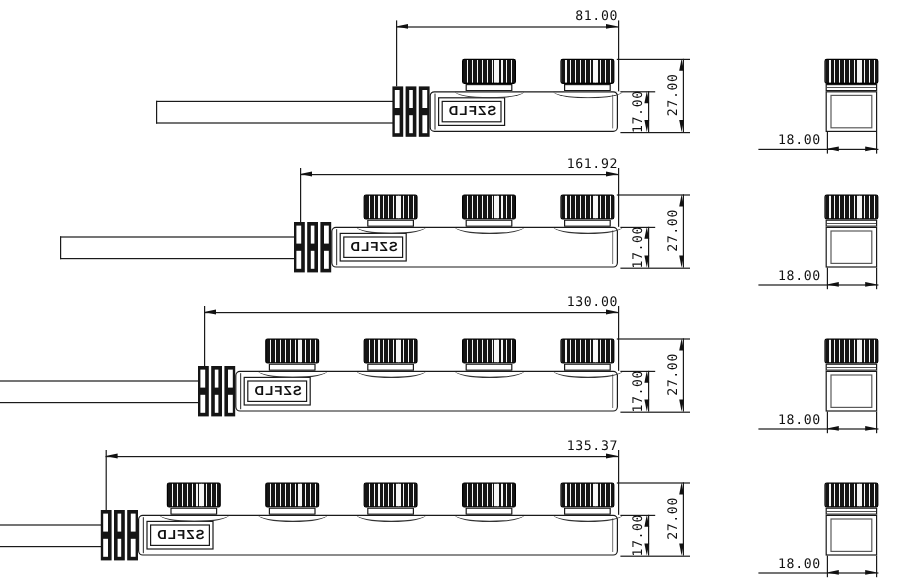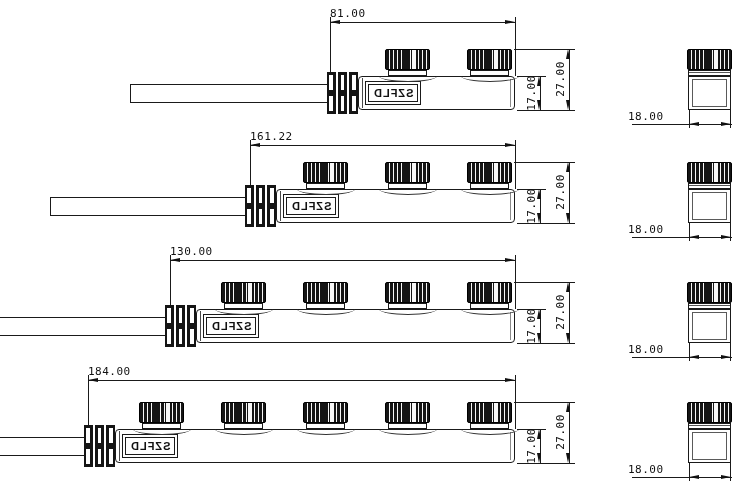--- a/index.html
+++ b/index.html
@@ -6,21 +6,21 @@
   html,body { background:#fff; }
   .canvas {
     position:relative; width:751px; height:487px; background:#ffffff;
     overflow:hidden; font-family:"DejaVu Sans Mono", monospace; color:#111;
   }
   .ln { position:absolute; background:#1a1a1a; }
   .ln.h { height:1px; }
   .ln.v { width:1px; }
   .dimtxt {
     position:absolute; font-size:11px; letter-spacing:.5px; color:#111;
-    white-space:nowrap; text-align:left; line-height:13px;
+    white-space:nowrap; text-align:right; line-height:13px;
   }
   .vwrap { position:absolute; width:40px; height:12px; display:flex;
     align-items:center; justify-content:center; transform:rotate(-90deg); }
   .vwrap.w44 { width:44px; }
   .vwrap span { font-size:11px; letter-spacing:.5px; white-space:nowrap; }
   .arr { position:absolute; width:0; height:0; border-style:solid; border-color:transparent; }
   .arr.l { border-width:2.5px 10px 2.5px 0; border-right-color:#111; }
   .arr.r { border-width:2.5px 0 2.5px 10px; border-left-color:#111; }
   .arr.u { border-width:0 2.5px 10px 2.5px; border-bottom-color:#111; }
   .arr.d { border-width:10px 2.5px 0 2.5px; border-top-color:#111; }
@@ -131,21 +131,21 @@
     <div class="arr r" style="left:721px; top:121.5px;"></div>
     <div class="dimtxt" style="left:628px; top:110px; width:56px;">18.00</div>
   </div>
 
   <div>
     <div class="ln v" style="left:250px; top:140px; height:45px;"></div>
     <div class="ln v" style="left:515px; top:140px; height:49px;"></div>
     <div class="ln h" style="left:250px; top:145px; width:265px;"></div>
     <div class="arr l" style="left:250px; top:142.5px;"></div>
     <div class="arr r" style="left:505px; top:142.5px;"></div>
-    <div class="dimtxt" style="left:250px; top:130px; width:265px;">161.22</div>
+    <div class="dimtxt" style="left:250px; top:130px; width:265px;">161.92</div>
     <div class="cable capped" style="left:50px; top:197px; width:196px; height:19px;"></div>
     <div class="gland" style="left:245px; top:185px;">
       <div class="rib"></div>
       <div class="rib"></div>
       <div class="rib"></div>
     </div>
     <div class="mbody" style="left:276px; top:189px; width:239px; height:34px;"></div>
     <div class="plate" style="left:283px; top:194px;">
       <span class="brand">SZFLD</span>
     </div>
@@ -256,21 +256,21 @@
     <div class="arr r" style="left:721px; top:354.5px;"></div>
     <div class="dimtxt" style="left:628px; top:343px; width:56px;">18.00</div>
   </div>
 
   <div>
     <div class="ln v" style="left:88px; top:375px; height:50px;"></div>
     <div class="ln v" style="left:515px; top:375px; height:54px;"></div>
     <div class="ln h" style="left:88px; top:380px; width:427px;"></div>
     <div class="arr l" style="left:88px; top:377.5px;"></div>
     <div class="arr r" style="left:505px; top:377.5px;"></div>
-    <div class="dimtxt" style="left:88px; top:365px; width:427px;">184.00</div>
+    <div class="dimtxt" style="left:88px; top:365px; width:427px;">135.37</div>
     <div class="cable" style="left:0px; top:437px; width:85px; height:19px;"></div>
     <div class="gland" style="left:84px; top:425px;">
       <div class="rib"></div>
       <div class="rib"></div>
       <div class="rib"></div>
     </div>
     <div class="mbody" style="left:115px; top:429px; width:400px; height:34px;"></div>
     <div class="plate" style="left:122px; top:434px;">
       <span class="brand">SZFLD</span>
     </div>

